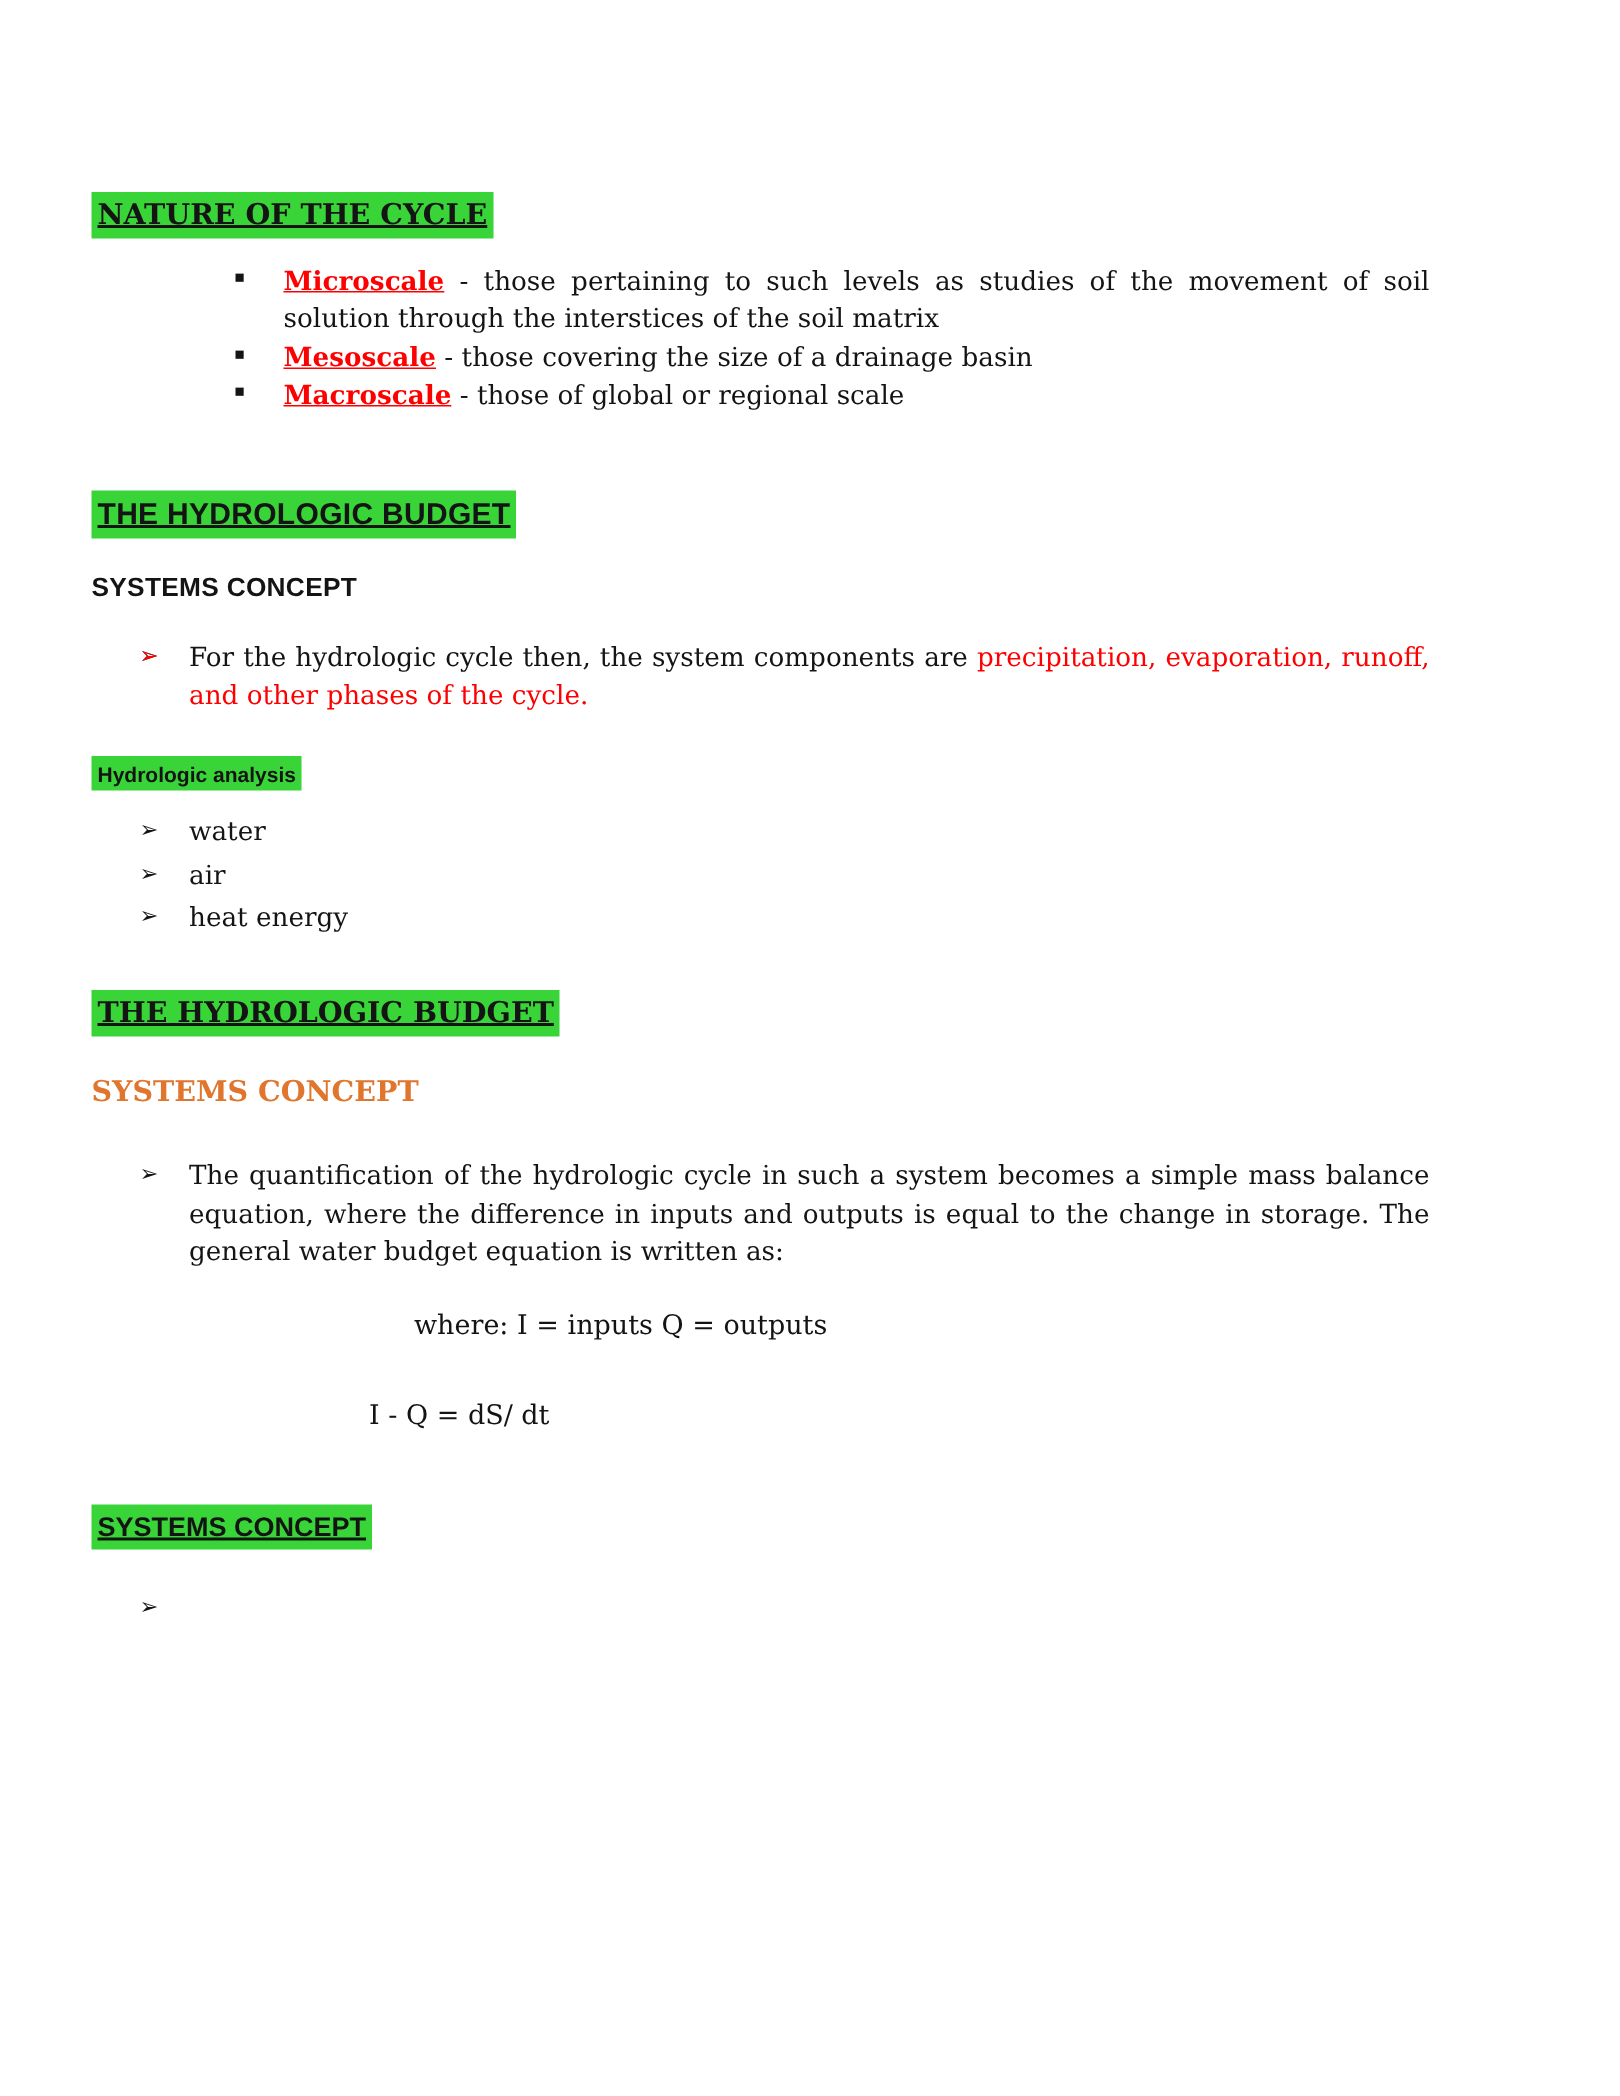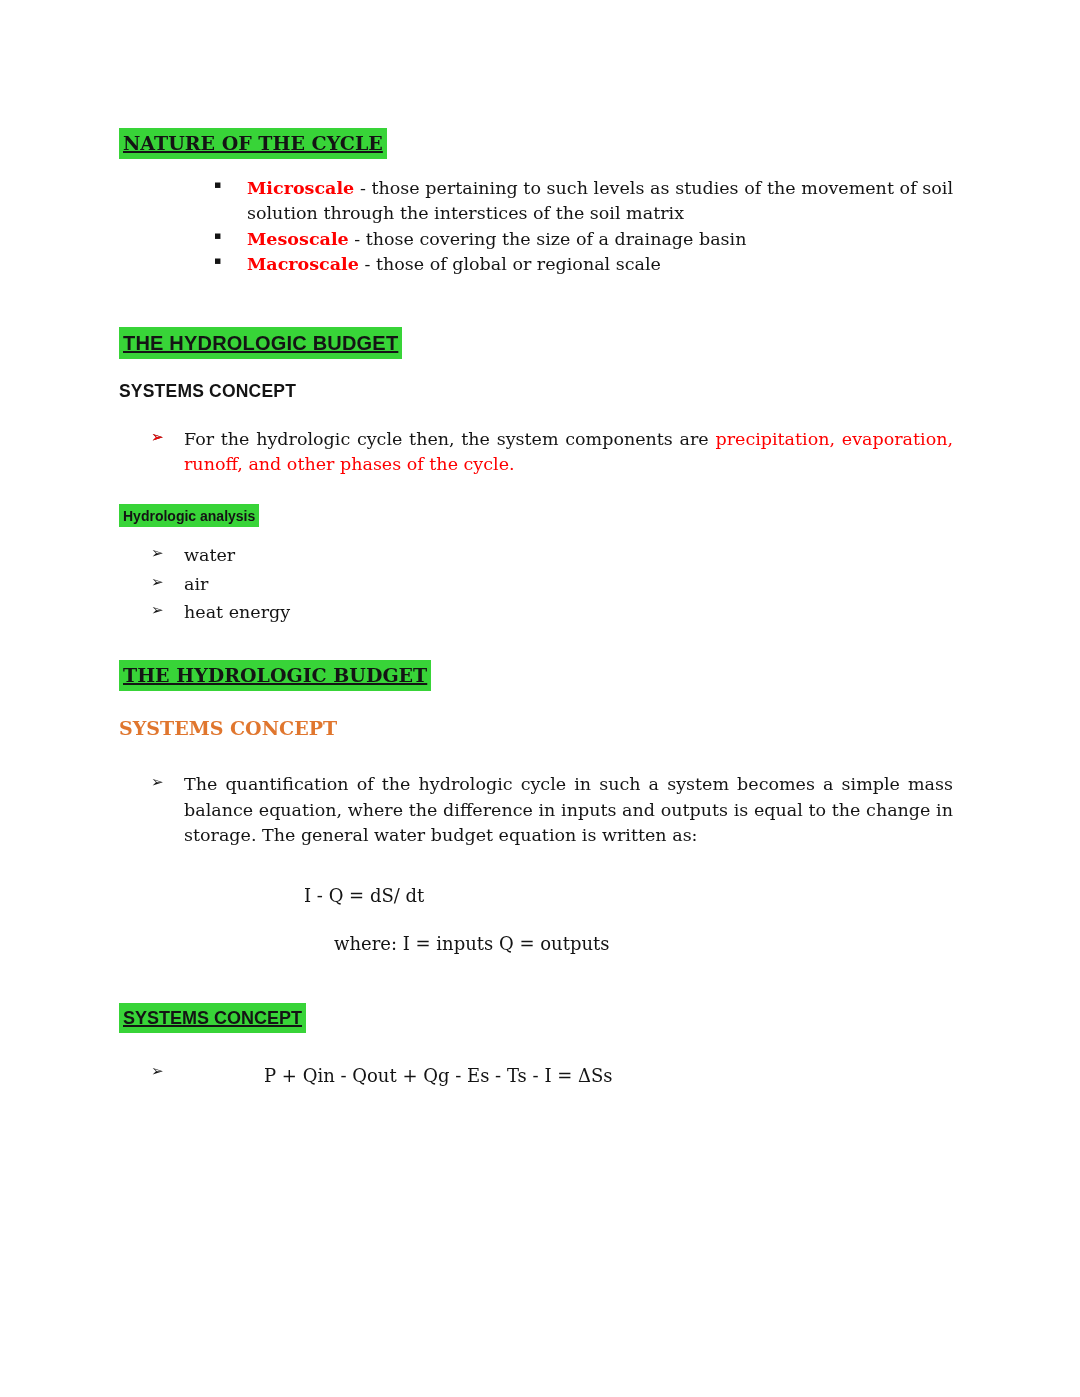--- a/index.html
+++ b/index.html
@@ -1,20 +1,20 @@
 <!DOCTYPE html>
 <html style="--highlight_green: #38d438; --intro_blue: #2fa8dd; --accent_red: #fe0000; --term_blue: #6fa8dc; --subtitle_orange: #e0762e;"><head>
 <meta charset="utf-8">
 <style>
   html,body { margin:0; padding:0; background:#ffffff; }
   .page {
     position:relative;
     width:1080px; height:1397px;
     box-sizing:border-box;
-    padding:128px 127px 0 119px;
+    padding:128px 127px 0 61px;
     background:#ffffff;
     font-family:"DejaVu Serif", serif;
     font-size:17.5px;
     line-height:1.46;
     color:#141414;
     overflow:hidden;
   }
   .hl {
     display:inline-block;
     background:var(--highlight_green);
@@ -25,21 +25,21 @@
   .h-gothic { font-family:"Liberation Sans", sans-serif; font-weight:bold; margin:0; }
   .title-gothic { font-size:20px; letter-spacing:0.2px; }
   .sub-gothic   { font-size:17.5px; margin-top:20px; letter-spacing:0.2px; }
   .intro {
     margin:15px 0 0 4px;
     color:var(--intro_blue);
     font-family:"Liberation Sans", sans-serif;
     font-size:18.5px;
   }
   .red  { color:var(--accent_red); }
-  .bold { font-weight:bold; }
+  .bold { font-weight:bold;text-decoration:underline; }
   .term-blue { color:var(--term_blue); }
   .orange    { color:var(--subtitle_orange); }
 
   .scale-list { margin-top:17px; }
   .sq-item {
     position:relative;
     padding-left:128px;
     text-align:justify;
     text-align-last:left;
   }
@@ -132,25 +132,24 @@
   </div>
 
   <h2 class="h-serif budget2-title"><span class="hl underlined">THE HYDROLOGIC BUDGET</span></h2>
 
   <h3 class="h-serif orange budget2-sub">SYSTEMS CONCEPT</h3>
 
   <div class="ar-item quant-point">
     <span class="ar-marker">➢</span><span>The quantification of the hydrologic cycle in such a system becomes a simple mass balance equation, where the difference in inputs and outputs is equal to the change in storage. The general water budget equation is written as:</span>
   </div>
 
+  <div class="equation eq-where">where: I = inputs Q = outputs</div>
+
   <div class="equation eq-main">I - Q = dS/ dt</div>
-
-  <div class="equation eq-where">where: I = inputs Q = outputs</div>
 
   <h2 class="h-gothic systems-title"><span class="hl underlined">SYSTEMS CONCEPT</span></h2>
 
   <div class="ar-item final-point">
     <span class="ar-marker">➢</span>
   </div>
 
-  <div class="equation eq-budget">P + Qin - Qout + Qg - Es - Ts - I = ΔSs</div>
 
 </div>
 
 </body></html>

